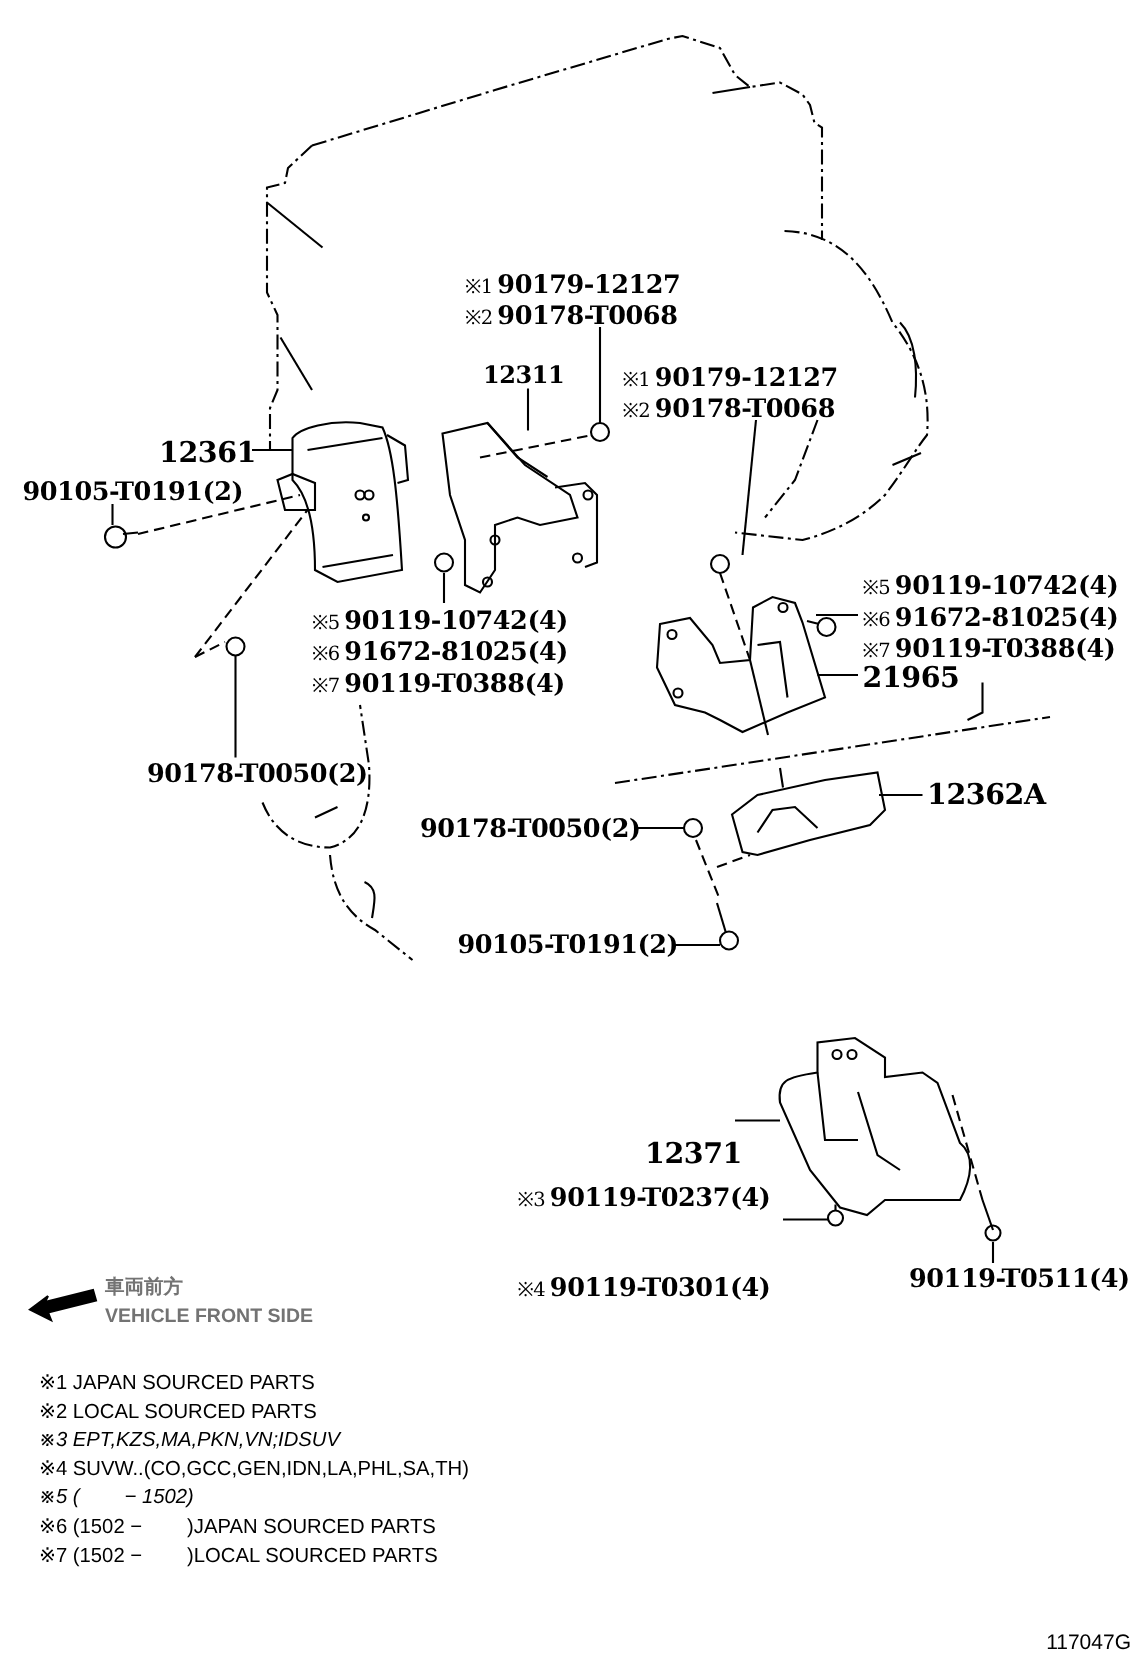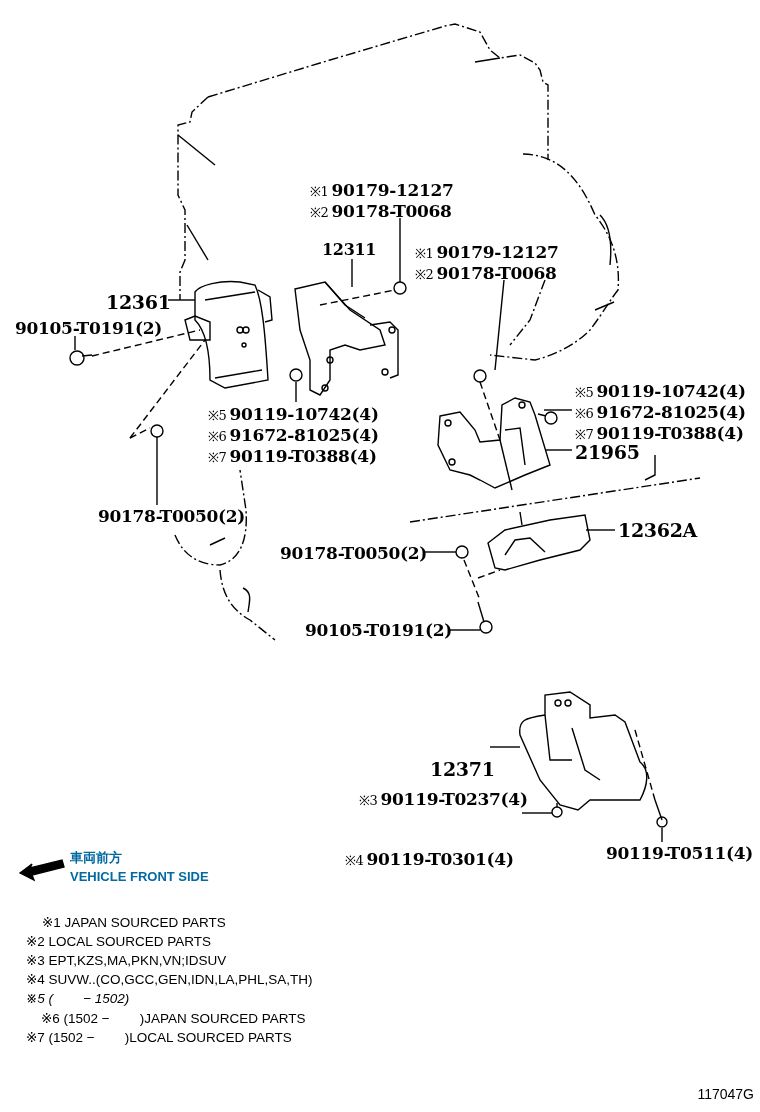--- a/index.html
+++ b/index.html
@@ -1,20 +1,20 @@
 <!DOCTYPE html>
 <html><head>
 <meta charset="utf-8">
 <style>
   html, body { margin: 0; padding: 0; background: #ffffff; }
   body { width: 760px; height: 1112px; position: relative; overflow: hidden; }
   .canvas { position: absolute; left: 0; top: 0; width: 760px; height: 1112px; }
   .lbl { position: absolute; font-family: "DejaVu Serif", "Liberation Serif", serif; font-weight: bold; font-size: 17px; color: #000; white-space: nowrap; letter-spacing: -0.3px; }
   .mark { font-size: 13px; font-weight: normal; margin-right: 3px; }
-  .note { position: absolute; font-family: "Liberation Sans", "DejaVu Sans", sans-serif; font-size: 13px; color: #0369a1; white-space: nowrap; font-weight: bold; }
+  .note { position: absolute; font-family: "Liberation Sans", "DejaVu Sans", sans-serif; font-size: 13px; color: #737373; white-space: nowrap; font-weight: bold; }
   .legend-line { position: absolute; left: 26px; font-family: "Liberation Sans", "DejaVu Sans", sans-serif; font-size: 13.5px; color: #000; white-space: nowrap; }
   .diagram-id { position: absolute; right: 6px; top: 1086px; font-family: "Liberation Sans", "DejaVu Sans", sans-serif; font-size: 14px; color: #000; }
   svg.art { position: absolute; left: 0; top: 0; }
   svg.art path, svg.art line, svg.art ellipse, svg.art circle, svg.art polyline, svg.art polygon { fill: none; stroke: #000; stroke-width: 1.4; }
   .dash { stroke-dasharray: 7 4; }
   .dashdot { stroke-dasharray: 10 3 2 3; }
 </style>
 </head>
 <body>
 
@@ -153,32 +153,32 @@
 
   <div class="lbl" style="left:98px;top:506px;"><span>90178-T0050(2)</span></div>
 
   <div class="lbl" style="left:618px;top:519px;font-size:19px;"><span>12362A</span></div>
 
   <div class="lbl" style="left:280px;top:543px;"><span>90178-T0050(2)</span></div>
   <div class="lbl" style="left:305px;top:620px;"><span>90105-T0191(2)</span></div>
 
   <div class="lbl" style="left:430px;top:737px;font-size:19px;margin-top:21px;"><span>12371</span></div>
 
-  <div class="lbl" style="left:345px;top:789px;margin-left:14px;"><span class="mark">※3</span><span>90119-T0237(4)</span></div>
+  <div class="lbl" style="left:345px;top:789px;"><span class="mark">※3</span><span>90119-T0237(4)</span></div>
   <div class="lbl" style="left:345px;top:849px;"><span class="mark">※4</span><span>90119-T0301(4)</span></div>
 
   <div class="lbl" style="left:606px;top:843px;"><span>90119-T0511(4)</span></div>
 
   <div class="note" style="left:70px;top:849px;">車両前方</div>
   <div class="note" style="left:70px;top:869px;">VEHICLE FRONT SIDE</div>
 
   <div>
-    <div class="legend-line" style="top:914px;margin-left:16px;">※1 JAPAN SOURCED PARTS</div>
+    <div class="legend-line" style="top:914px;">※1 JAPAN SOURCED PARTS</div>
     <div class="legend-line" style="top:933px;">※2 LOCAL SOURCED PARTS</div>
-    <div class="legend-line" style="top:952px;">※3 EPT,KZS,MA,PKN,VN;IDSUV</div>
+    <div class="legend-line" style="top:952px;font-style:italic;">※3 EPT,KZS,MA,PKN,VN;IDSUV</div>
     <div class="legend-line" style="top:971px;text-align:center;">※4 SUVW..(CO,GCC,GEN,IDN,LA,PHL,SA,TH)</div>
     <div class="legend-line" style="top:990px;white-space:pre;font-style:italic;">※5 (        − 1502)</div>
-    <div class="legend-line" style="top:1010px;white-space:pre;margin-left:15px;">※6 (1502 −        )JAPAN SOURCED PARTS</div>
+    <div class="legend-line" style="top:1010px;white-space:pre;">※6 (1502 −        )JAPAN SOURCED PARTS</div>
     <div class="legend-line" style="top:1029px;white-space:pre;text-align:center;">※7 (1502 −        )LOCAL SOURCED PARTS</div>
   </div>
 
   <div class="diagram-id">117047G</div>
 </div>
 
 </body></html>

